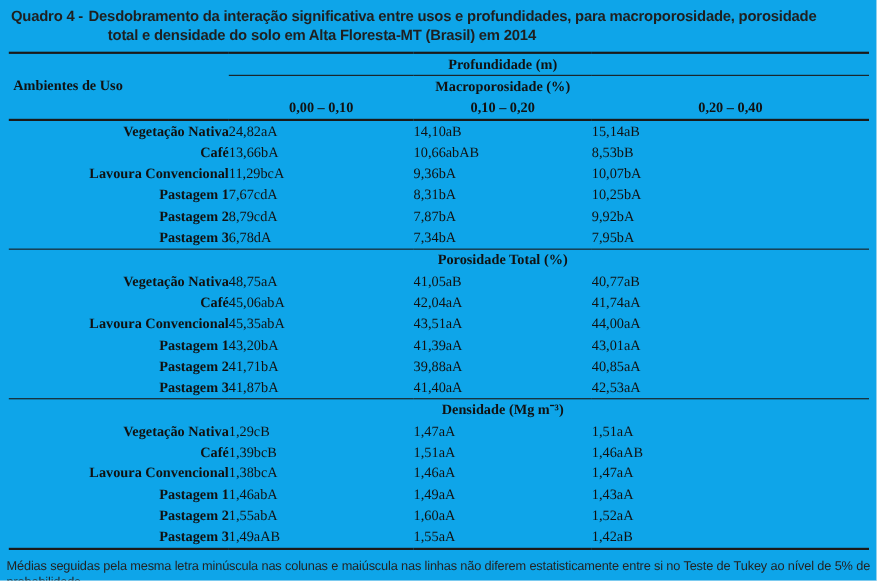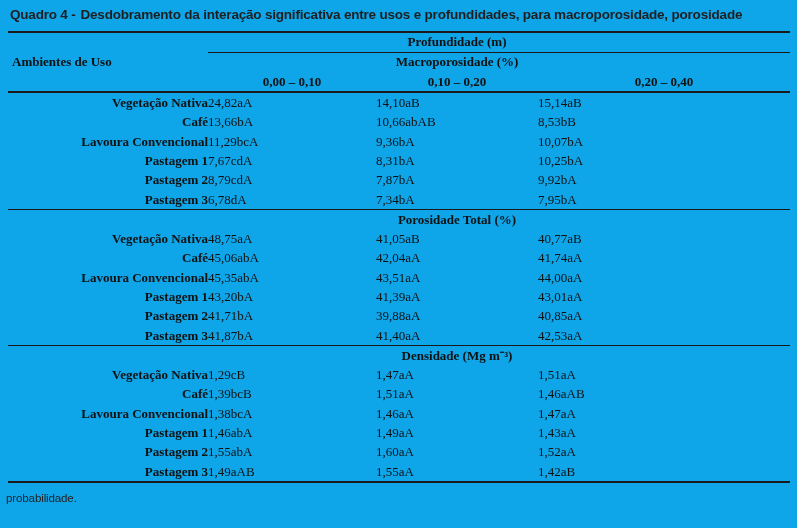--- a/index.html
+++ b/index.html
@@ -72,20 +72,21 @@
   }
   .footnote .jline{text-align:justify;text-align-last:justify;}
 </style>
 </head>
 <body>
 
 <div class="page">
 
   <div class="caption">
     <div class="cap-line1"><span class="cap-label">Quadro 4 -</span><span class="cap-text">Desdobramento da interação significativa entre usos e profundidades, para macroporosidade, porosidade</span></div>
+    <div class="cap-line2 cap-text">total e densidade do solo em Alta Floresta-MT (Brasil) em 2014</div>
   </div>
 
   <table class="qtable">
     <colgroup>
         <col class="c1">
         <col class="c2">
         <col class="c3">
         <col class="c4">
       </colgroup>
 
@@ -232,16 +233,17 @@
       <tr>
         <td class="lbl">Pastagem 3</td>
         <td class="val">1,49aAB</td>
         <td class="val">1,55aA</td>
         <td class="val">1,42aB</td>
       </tr>
     </tbody>
   </table>
 
   <div class="footnote">
+    <div class="jline">Médias seguidas pela mesma letra minúscula nas colunas e maiúscula nas linhas não diferem estatisticamente entre si no Teste de Tukey ao nível de 5% de</div>
     <div>probabilidade.</div>
   </div>
 
 </div>
 
 </body></html>

